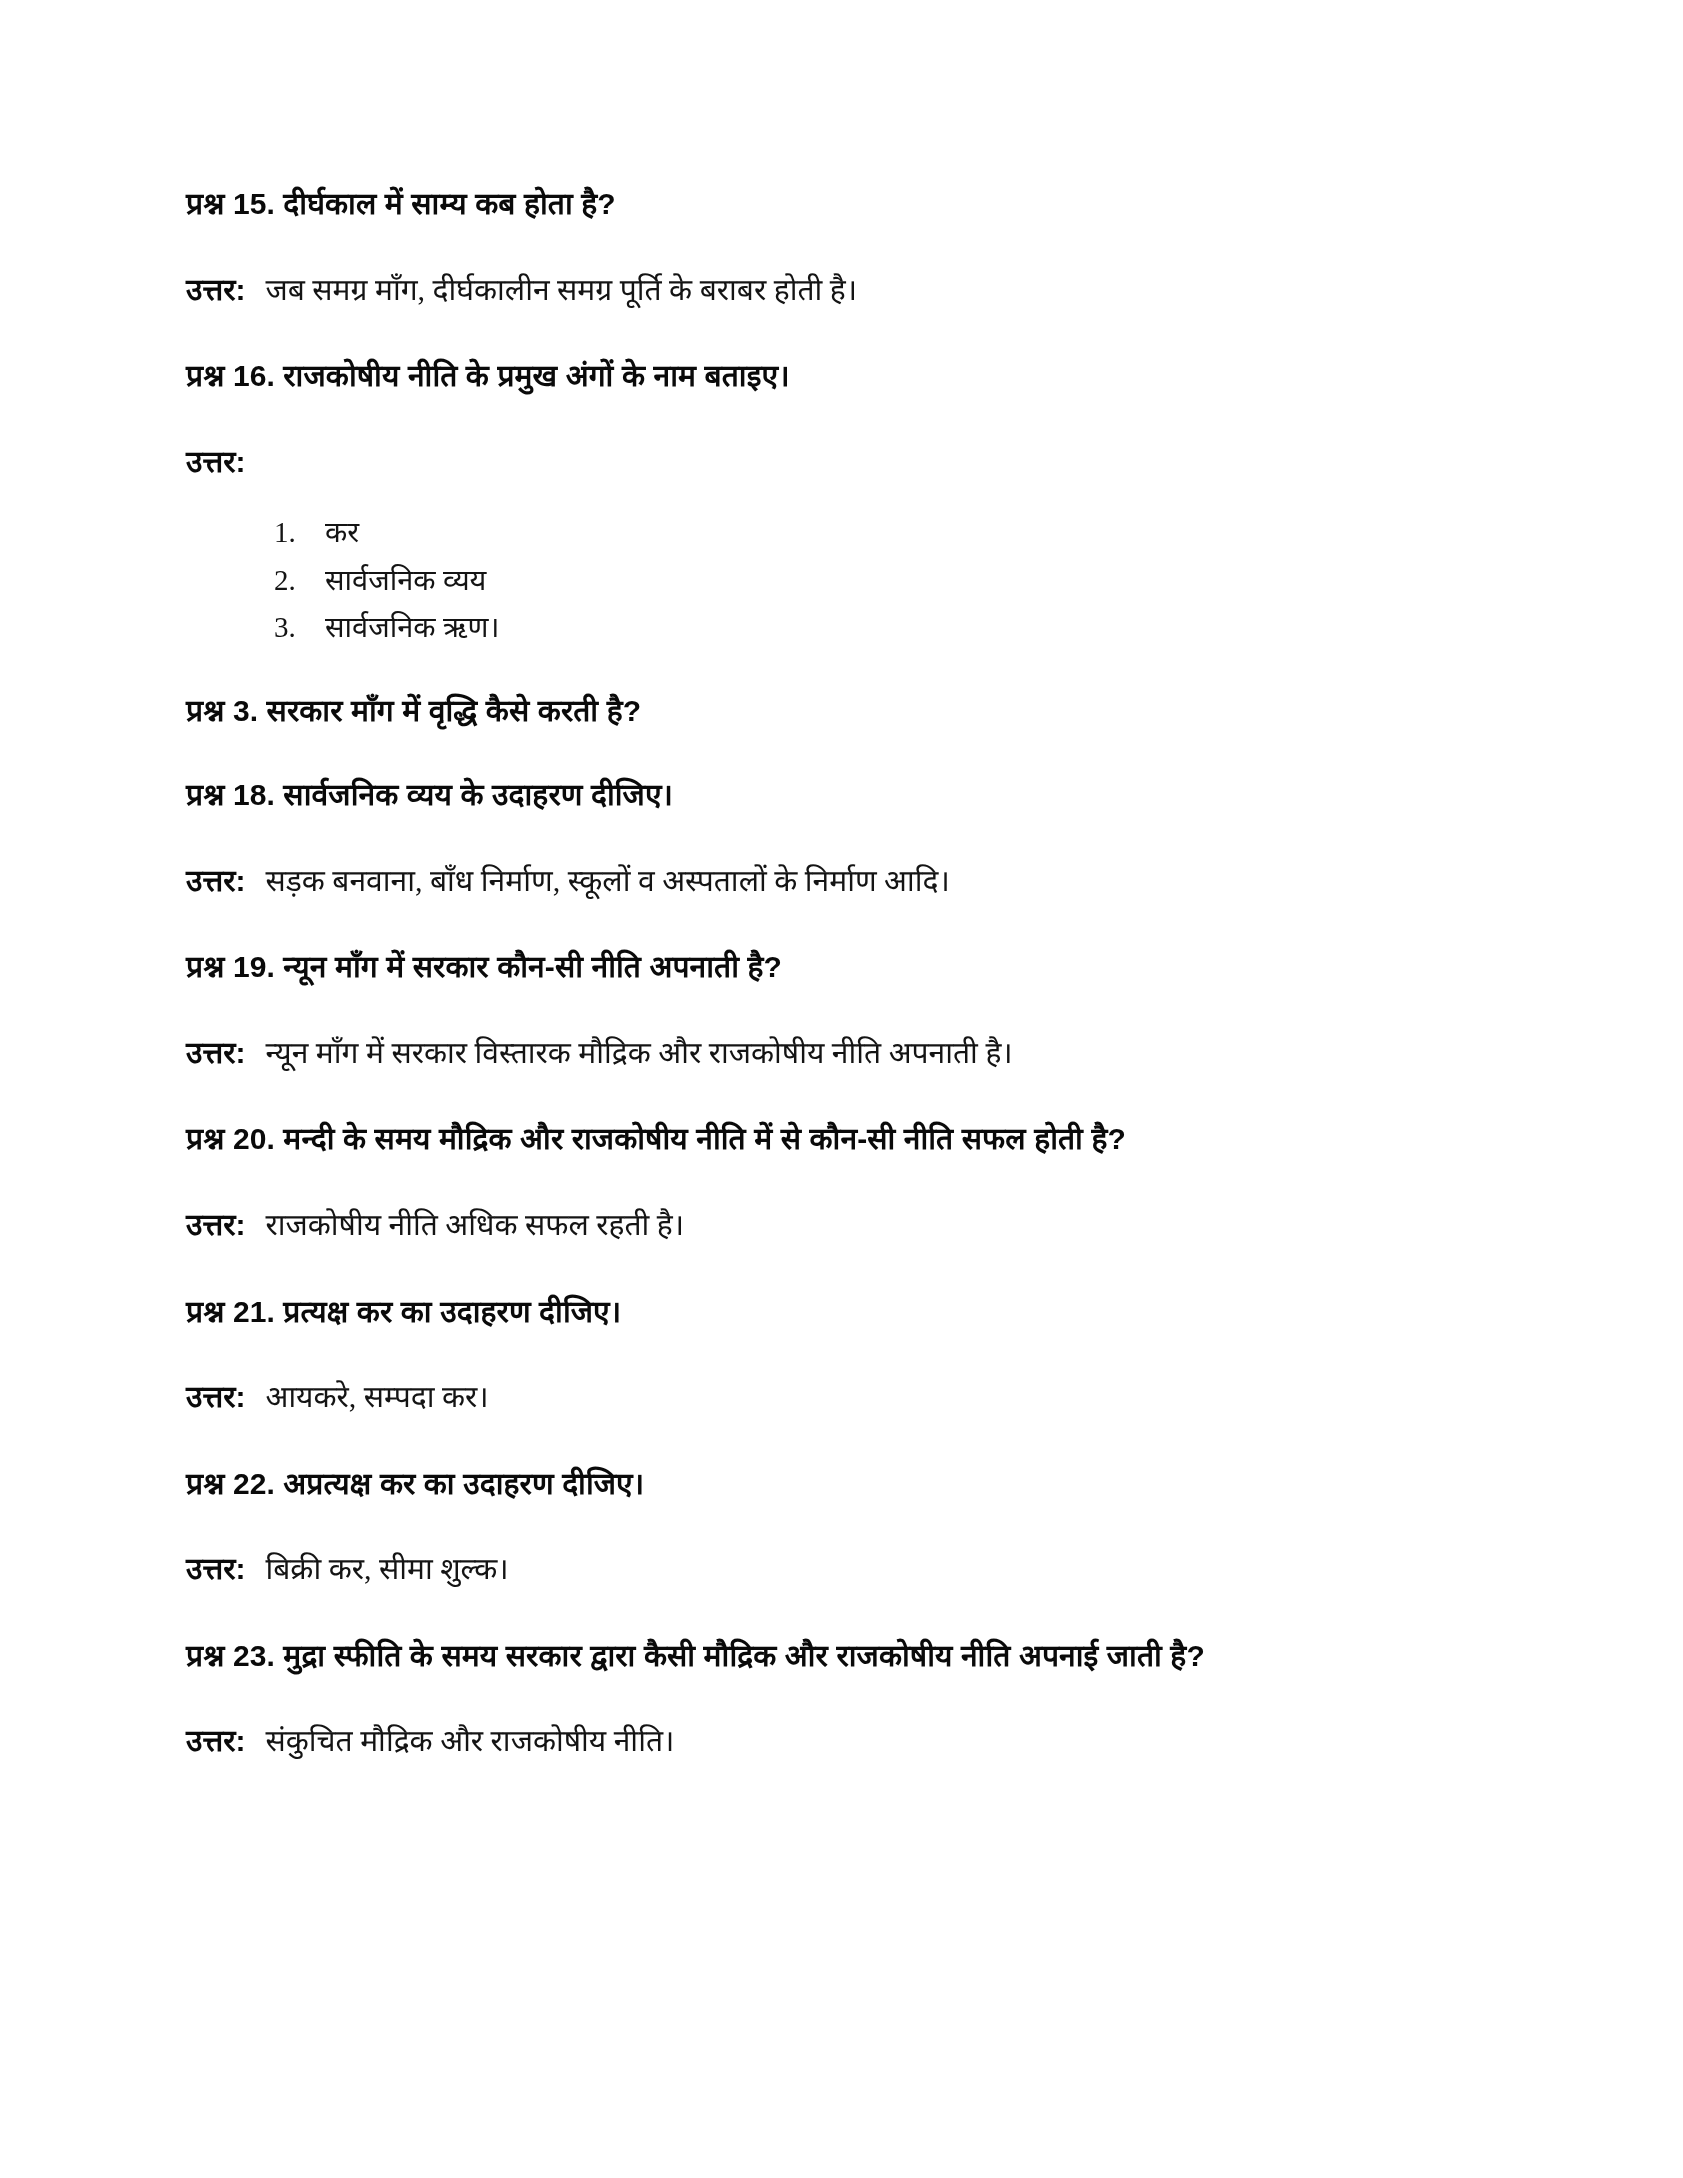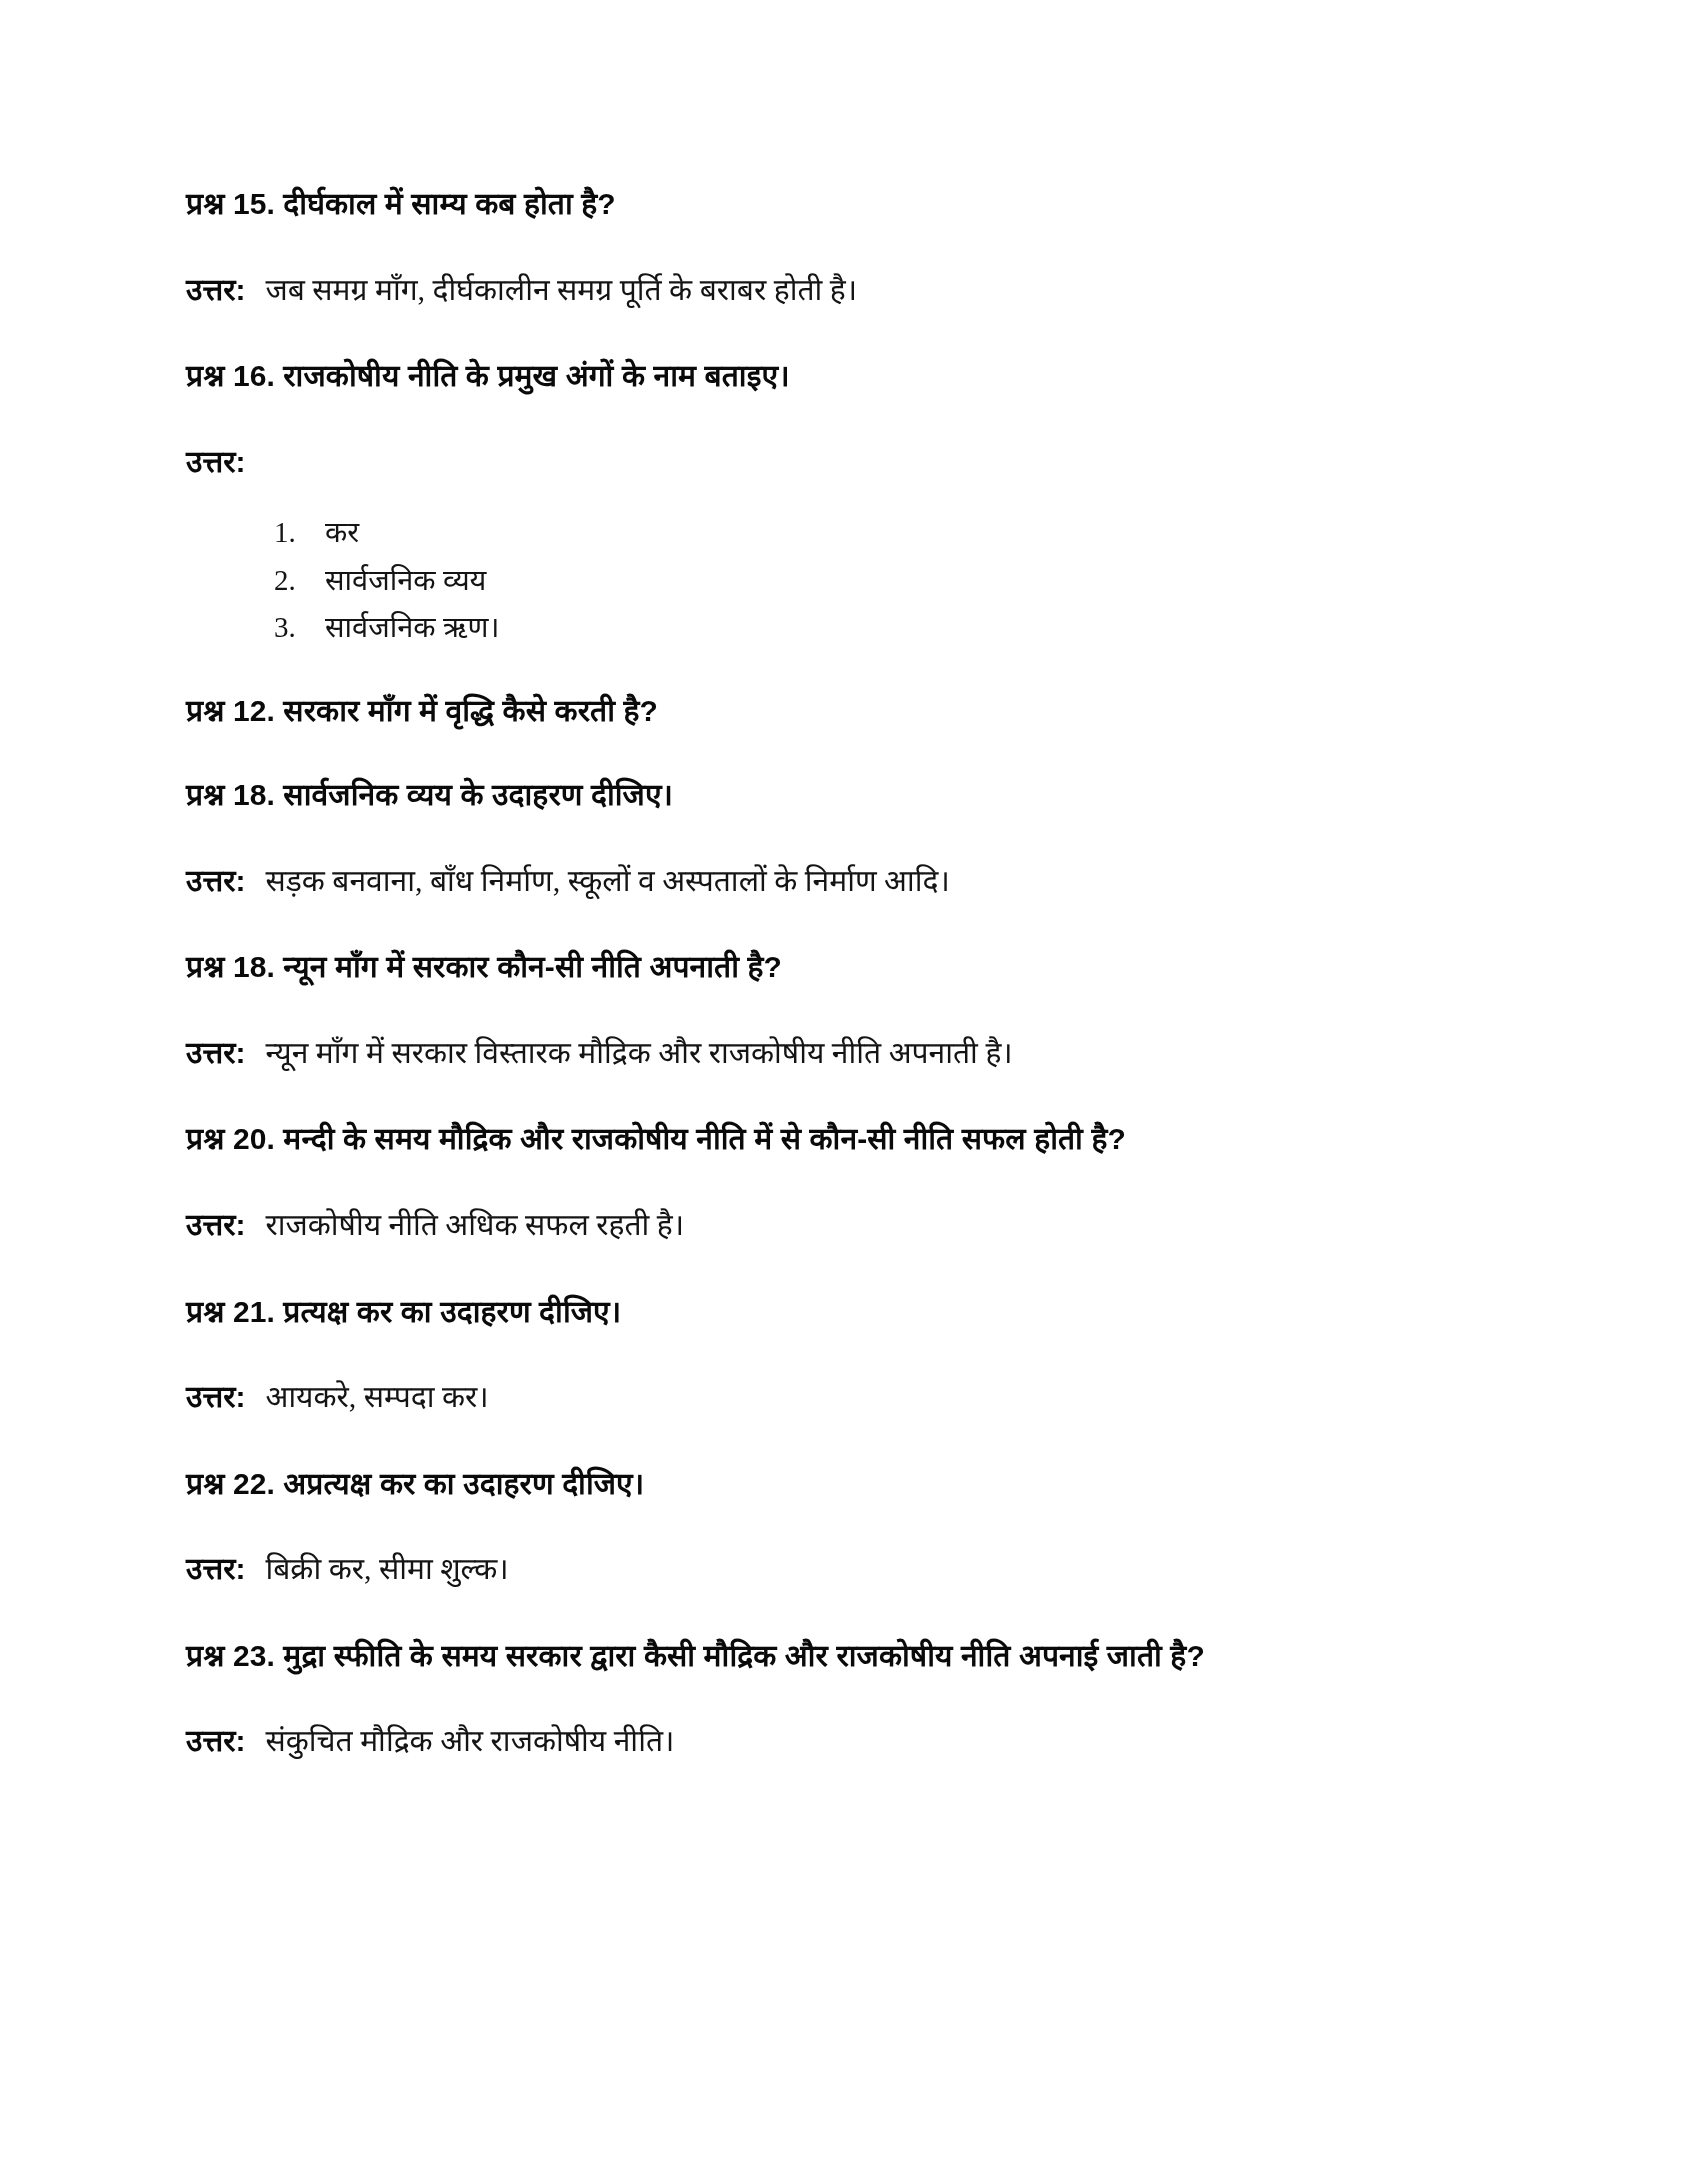--- a/index.html
+++ b/index.html
@@ -93,32 +93,32 @@
         <span class="lbl">उत्तर:</span>
       </p>
       <ol class="answer-list">
         <li>कर</li>
         <li>सार्वजनिक व्यय</li>
         <li>सार्वजनिक ऋण।</li>
       </ol>
     </div>
 
     <div class="qa-block">
-      <p class="question">प्रश्न 12. सरकार माँग में वृद्धि कैसे करती है?</p>
+      <p class="question">प्रश्न 3. सरकार माँग में वृद्धि कैसे करती है?</p>
     </div>
 
     <div class="qa-block">
       <p class="question">प्रश्न 18. सार्वजनिक व्यय के उदाहरण दीजिए।</p>
       <p class="answer">
         <span class="lbl">उत्तर:</span><span class="txt">सड़क बनवाना, बाँध निर्माण, स्कूलों व अस्पतालों के निर्माण आदि।</span>
       </p>
     </div>
 
     <div class="qa-block">
-      <p class="question">प्रश्न 18. न्यून माँग में सरकार कौन-सी नीति अपनाती है?</p>
+      <p class="question">प्रश्न 19. न्यून माँग में सरकार कौन-सी नीति अपनाती है?</p>
       <p class="answer">
         <span class="lbl">उत्तर:</span><span class="txt">न्यून माँग में सरकार विस्तारक मौद्रिक और राजकोषीय नीति अपनाती है।</span>
       </p>
     </div>
 
     <div class="qa-block">
       <p class="question">प्रश्न 20. मन्दी के समय मौद्रिक और राजकोषीय नीति में से कौन-सी नीति सफल होती है?</p>
       <p class="answer">
         <span class="lbl">उत्तर:</span><span class="txt">राजकोषीय नीति अधिक सफल रहती है।</span>
       </p>

